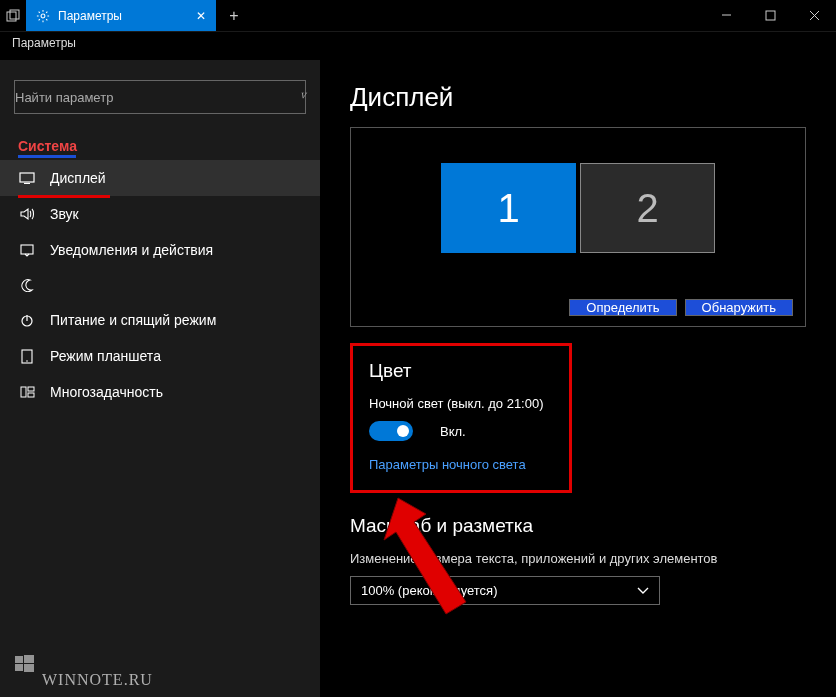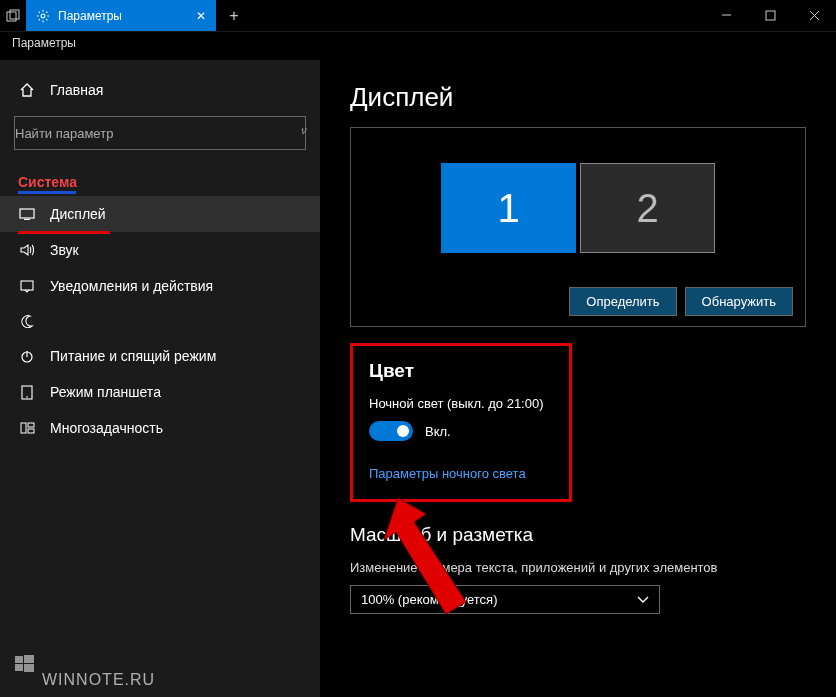--- a/index.html
+++ b/index.html
@@ -31,42 +31,42 @@
 
 .main { flex: 1; background: #000; padding: 22px 30px; overflow: hidden; }
 .page-title { font-size: 26px; font-weight: 300; margin-bottom: 14px; }
 
 .display-box { border: 1px solid #555; height: 200px; padding: 12px; position: relative; }
 .monitors { display: flex; gap: 4px; justify-content: center; align-items: center; height: 120px; margin-top: 8px;}
 .mon { width: 135px; height: 90px; border: 1px solid #888; display: flex; align-items: center; justify-content: center; font-size: 40px; font-weight: 300; }
 .mon.sel { background: #0078d7; border-color: #0078d7; }
 .mon.unsel { background: #2b2b2b; color: #bbb; }
 .btn-row { position: absolute; right: 12px; bottom: 10px; display: flex; gap: 8px; }
-.btn { border: 1px solid #666; background: #0c4a6e; padding: 6px 16px; font-size: 13px; color: #fff; }
+.btn { border: 1px solid #666; background: #1d4ed8; padding: 0 16px; font-size: 13px; color: #fff; }
 
 .color-section { border: 3px solid #e00000; padding: 14px 16px 18px 16px; margin-top: 16px; width: 222px; position: relative; }
-.sec-head { font-size: 19px; font-weight: 700; margin-bottom: 14px; }
+.sec-head { font-size: 19px; font-weight: 400; margin-bottom: 14px; }
 .nl-label { font-size: 13px; margin-bottom: 10px; }
-.toggle-row { display: flex; align-items: center; gap: 12px; margin-bottom: 25px; }
+.toggle-row { display: flex; align-items: center; gap: 27px; margin-bottom: 16px; }
 .toggle { width: 44px; height: 20px; background: #0078d7; border-radius: 10px; position: relative; }
 .toggle .knob { width: 12px; height: 12px; background: #fff; border-radius: 50%; position: absolute; right: 4px; top: 4px; }
 .toggle-lbl { font-size: 13px; }
 .link { color: #4aa0ff; font-size: 13px; }
 
 .scale-head { font-size: 19px; margin-top: 22px; margin-bottom: 14px; }
 .scale-sub { font-size: 13px; color: #ddd; margin-bottom: 10px; }
 .dropdown { width: 310px; border: 1px solid #666; padding: 6px 10px; display: flex; align-items: center; font-size: 13px; }
 .dropdown .chev { margin-left: auto; }
 
 .arrow-overlay { position: absolute; left: 380px; top: 490px; pointer-events: none; }
 .arrow-overlay svg { overflow: visible; }
 
 .watermark { position: absolute; left: 14px; bottom: 8px; display: flex; align-items: center; gap: 6px; opacity: 0.85; letter-spacing: 1px; }
 .wm-icon { width: 22px; height: 22px; }
-.wm-text { font-size: 16px; color: #c9c9c9; font-family: Liberation Sans, sans-serif; margin-top: 32px; }
+.wm-text { font-size: 16px; color: #c9c9c9; font-family: Liberation Serif, serif; margin-top: 32px; }
 
 svg { display: block; }
 </style>
 </head>
 <body>
 
 <div class="titlebar">
   <div class="tl-left-icons">
     <span style="color:#ccc">
       <svg width="14" height="14" viewBox="0 0 14 14">
@@ -104,28 +104,20 @@
         </svg>
       </div>
   </div>
 </div>
 
 <div class="subheader">Параметры</div>
 
 <div class="app">
 
   <div class="sidebar">
-    <div class="side-item">
-      <span class="icon">
-        <svg width="16" height="16" viewBox="0 0 16 16">
-            <path d="M2 8 L8 2 L14 8 M4 7v7h8V7" fill="none" stroke="#fff" stroke-width="1.3"></path>
-          </svg>
-      </span>
-      <span>Главная</span>
-    </div>
 
     <div class="search-box">
       <span>Найти параметр</span>
       <span class="sicon">ⱽ</span>
     </div>
 
     <div class="section-title">
       <span>Система</span>
       <div class="blue-under"></div>
     </div>

